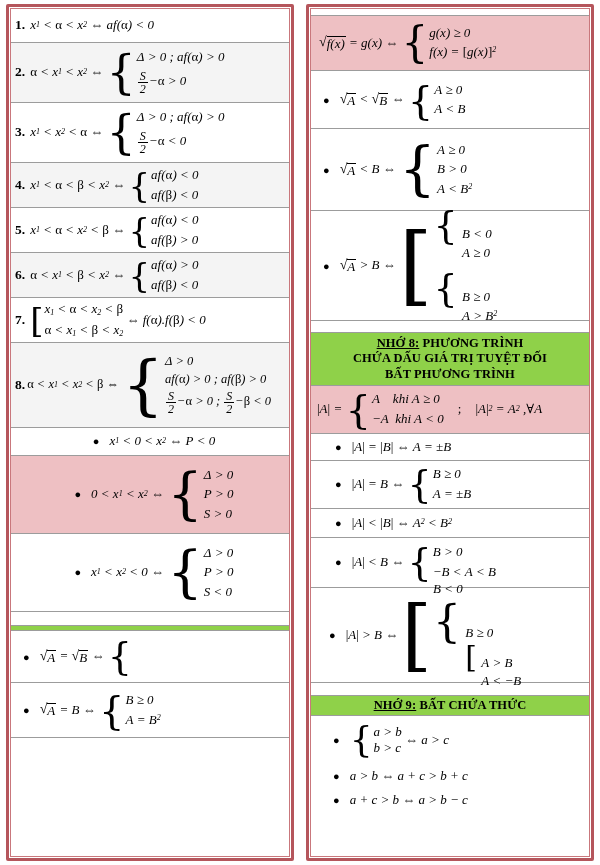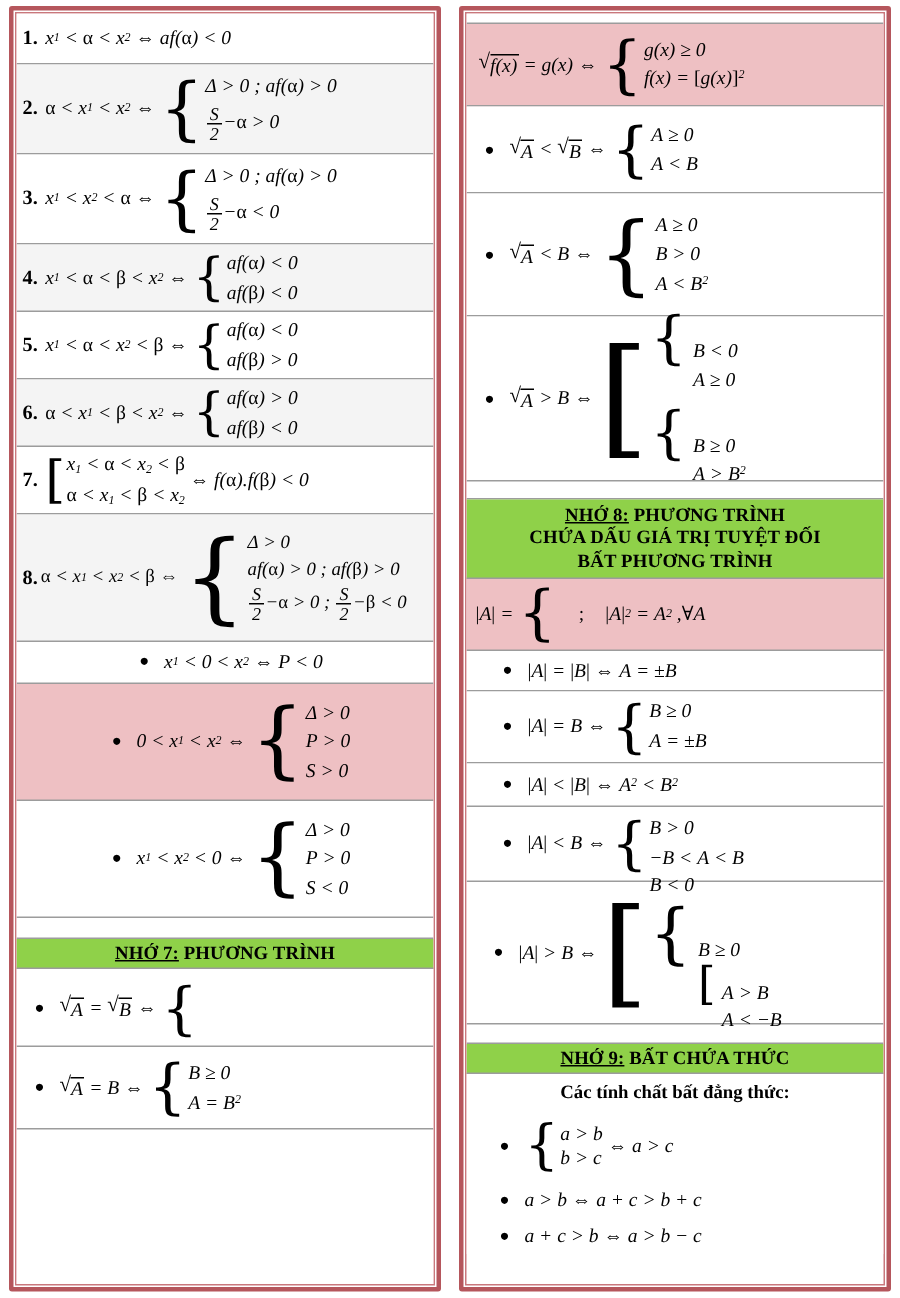--- a/index.html
+++ b/index.html
@@ -294,23 +294,20 @@
                 <span><i>S</i>&nbsp;&lt;&nbsp;0</span>
               </span>
             </span>
           </span>
         </div>
       </div>
 
       <div class="spacer"></div>
 
       <div class="green">
-        <div>
-          <span class="u">NHỚ 7:</span><span> PHƯƠNG TRÌNH</span>
-        </div>
       </div>
 
       <div class="row plain" style="height:52px">
         <span class="bul">●</span>
         <span class="math">
           <span class="sqrt">
                 <span class="rad">√</span>
                 <span class="rand"><i>A</i></span>
               </span>&nbsp;=&nbsp;<span class="sqrt">
                 <span class="rad">√</span>
@@ -442,20 +439,24 @@
         </div>
         <div>CHỨA DẤU GIÁ TRỊ TUYỆT ĐỐI</div>
         <div>BẤT PHƯƠNG TRÌNH</div>
       </div>
 
       <div class="row pink" style="height:48px">
         <span class="math" style="margin-left:2px">
           <span class="abs">|<i>A</i>|</span>&nbsp;=&nbsp;
           <span class="stack">
             <span class="brace" style="font-size:40px;">{</span>
+            <span class="lines">
+              <span><i>A</i>&nbsp;&nbsp;&nbsp;&nbsp;<i>khi A</i>&nbsp;≥&nbsp;0</span>
+              <span>−<i>A</i>&nbsp;&nbsp;<i>khi A</i>&nbsp;&lt;&nbsp;0</span>
+            </span>
           </span>
           <span class="up" style="margin:0 14px">;</span>
           <span class="abs">|<i>A</i>|</span><sup>2</sup>&nbsp;=&nbsp;<i>A</i><sup>2</sup>&nbsp;,∀<i>A</i>
         </span>
       </div>
 
       <div class="row plain" style="height:27px">
         <span class="bul" style="margin-left:20px">●</span>
         <span class="math">
           <span class="abs">|<i>A</i>|</span>&nbsp;=&nbsp;<span class="abs">|<i>B</i>|</span>&nbsp;⇔&nbsp;<i>A</i>&nbsp;=&nbsp;±<i>B</i>
@@ -524,23 +525,20 @@
       </div>
 
       <div class="spacer" style="height:13px"></div>
 
       <div class="green">
         <div>
           <span class="u">NHỚ 9:</span><span> BẤT CHỨA THỨC</span>
         </div>
       </div>
 
-      <div class="row plain" style="height:24px;border-bottom:none">
-        <span class="ctr-text" style="font-family:'Liberation Serif',serif">Các tính chất bất đẳng thức:</span>
-      </div>
 
       <div class="row plain" style="height:48px;border-bottom:none">
         <span class="bul" style="margin-left:18px">●</span>
         <span class="math">
           <span class="stack">
             <span class="brace" style="font-size:36px;">{</span>
             <span class="lines" style="gap:2px">
               <span><i>a</i>&nbsp;&gt;&nbsp;<i>b</i></span>
               <span><i>b</i>&nbsp;&gt;&nbsp;<i>c</i></span>
             </span>

